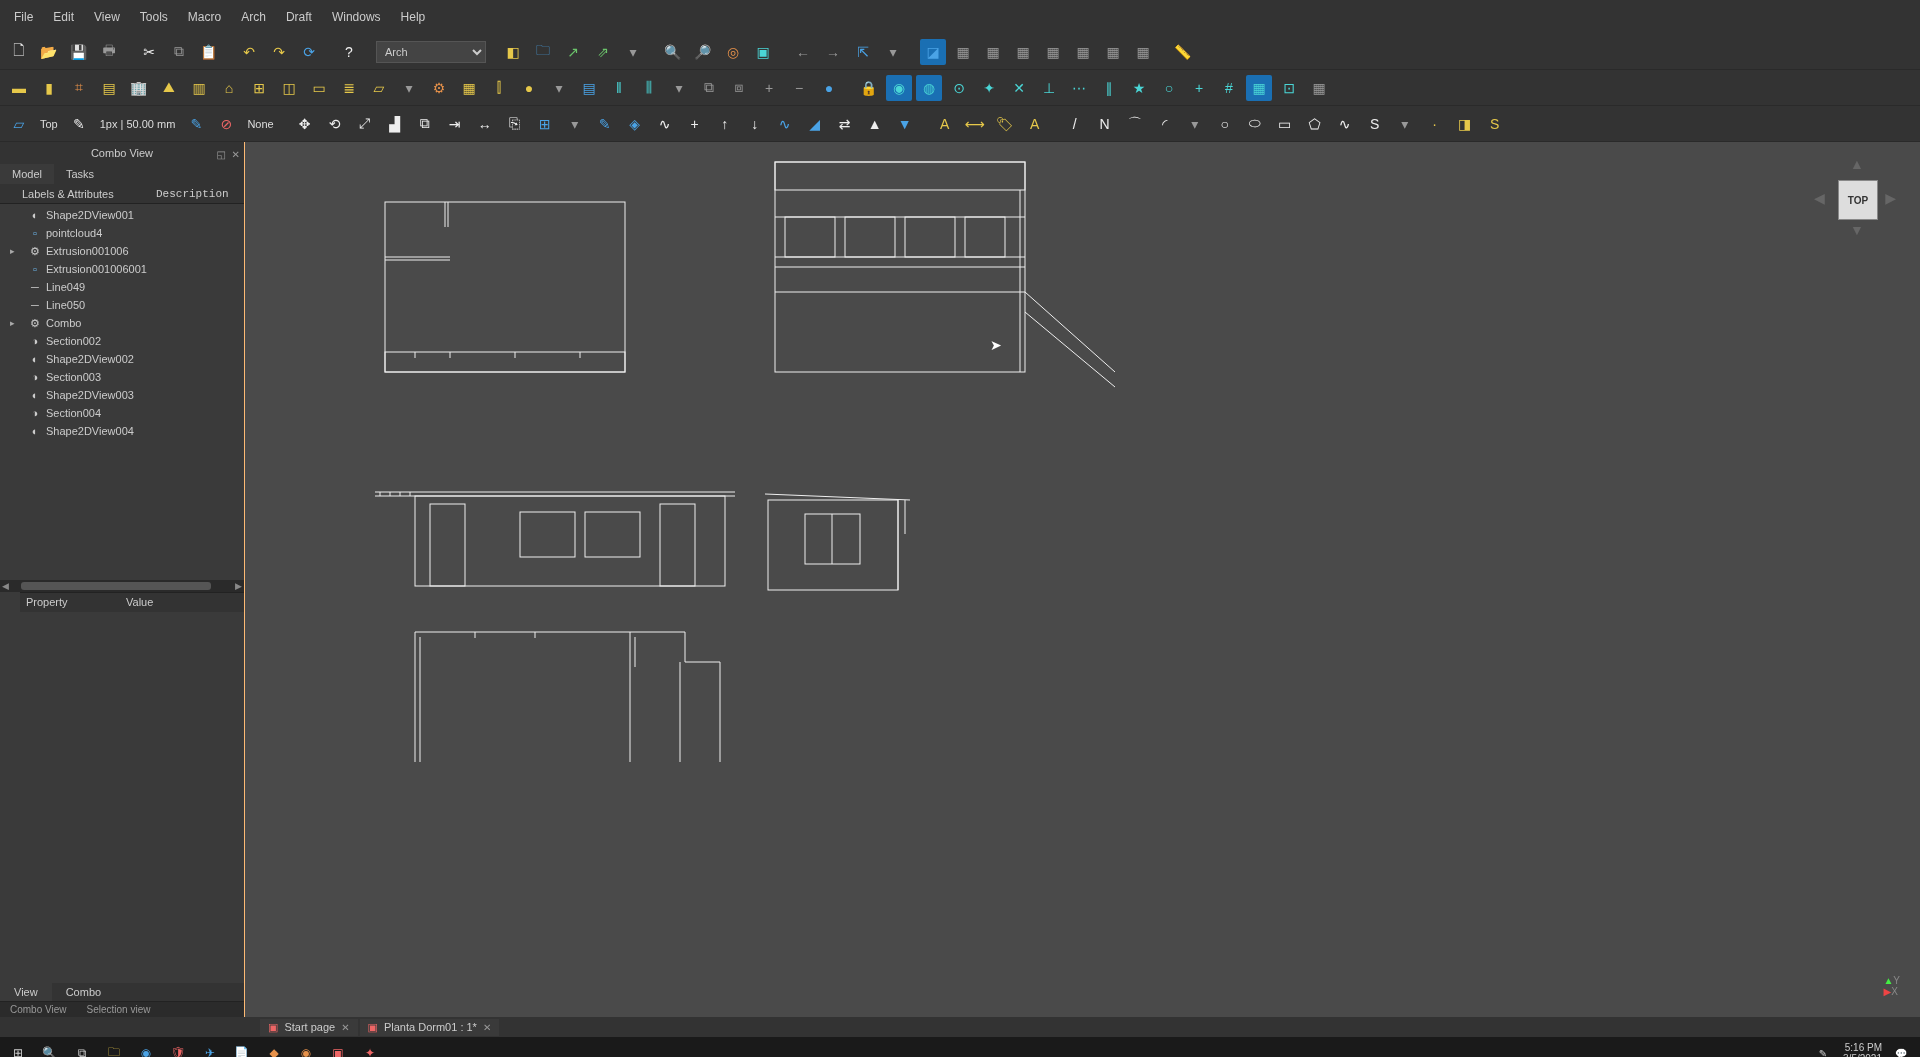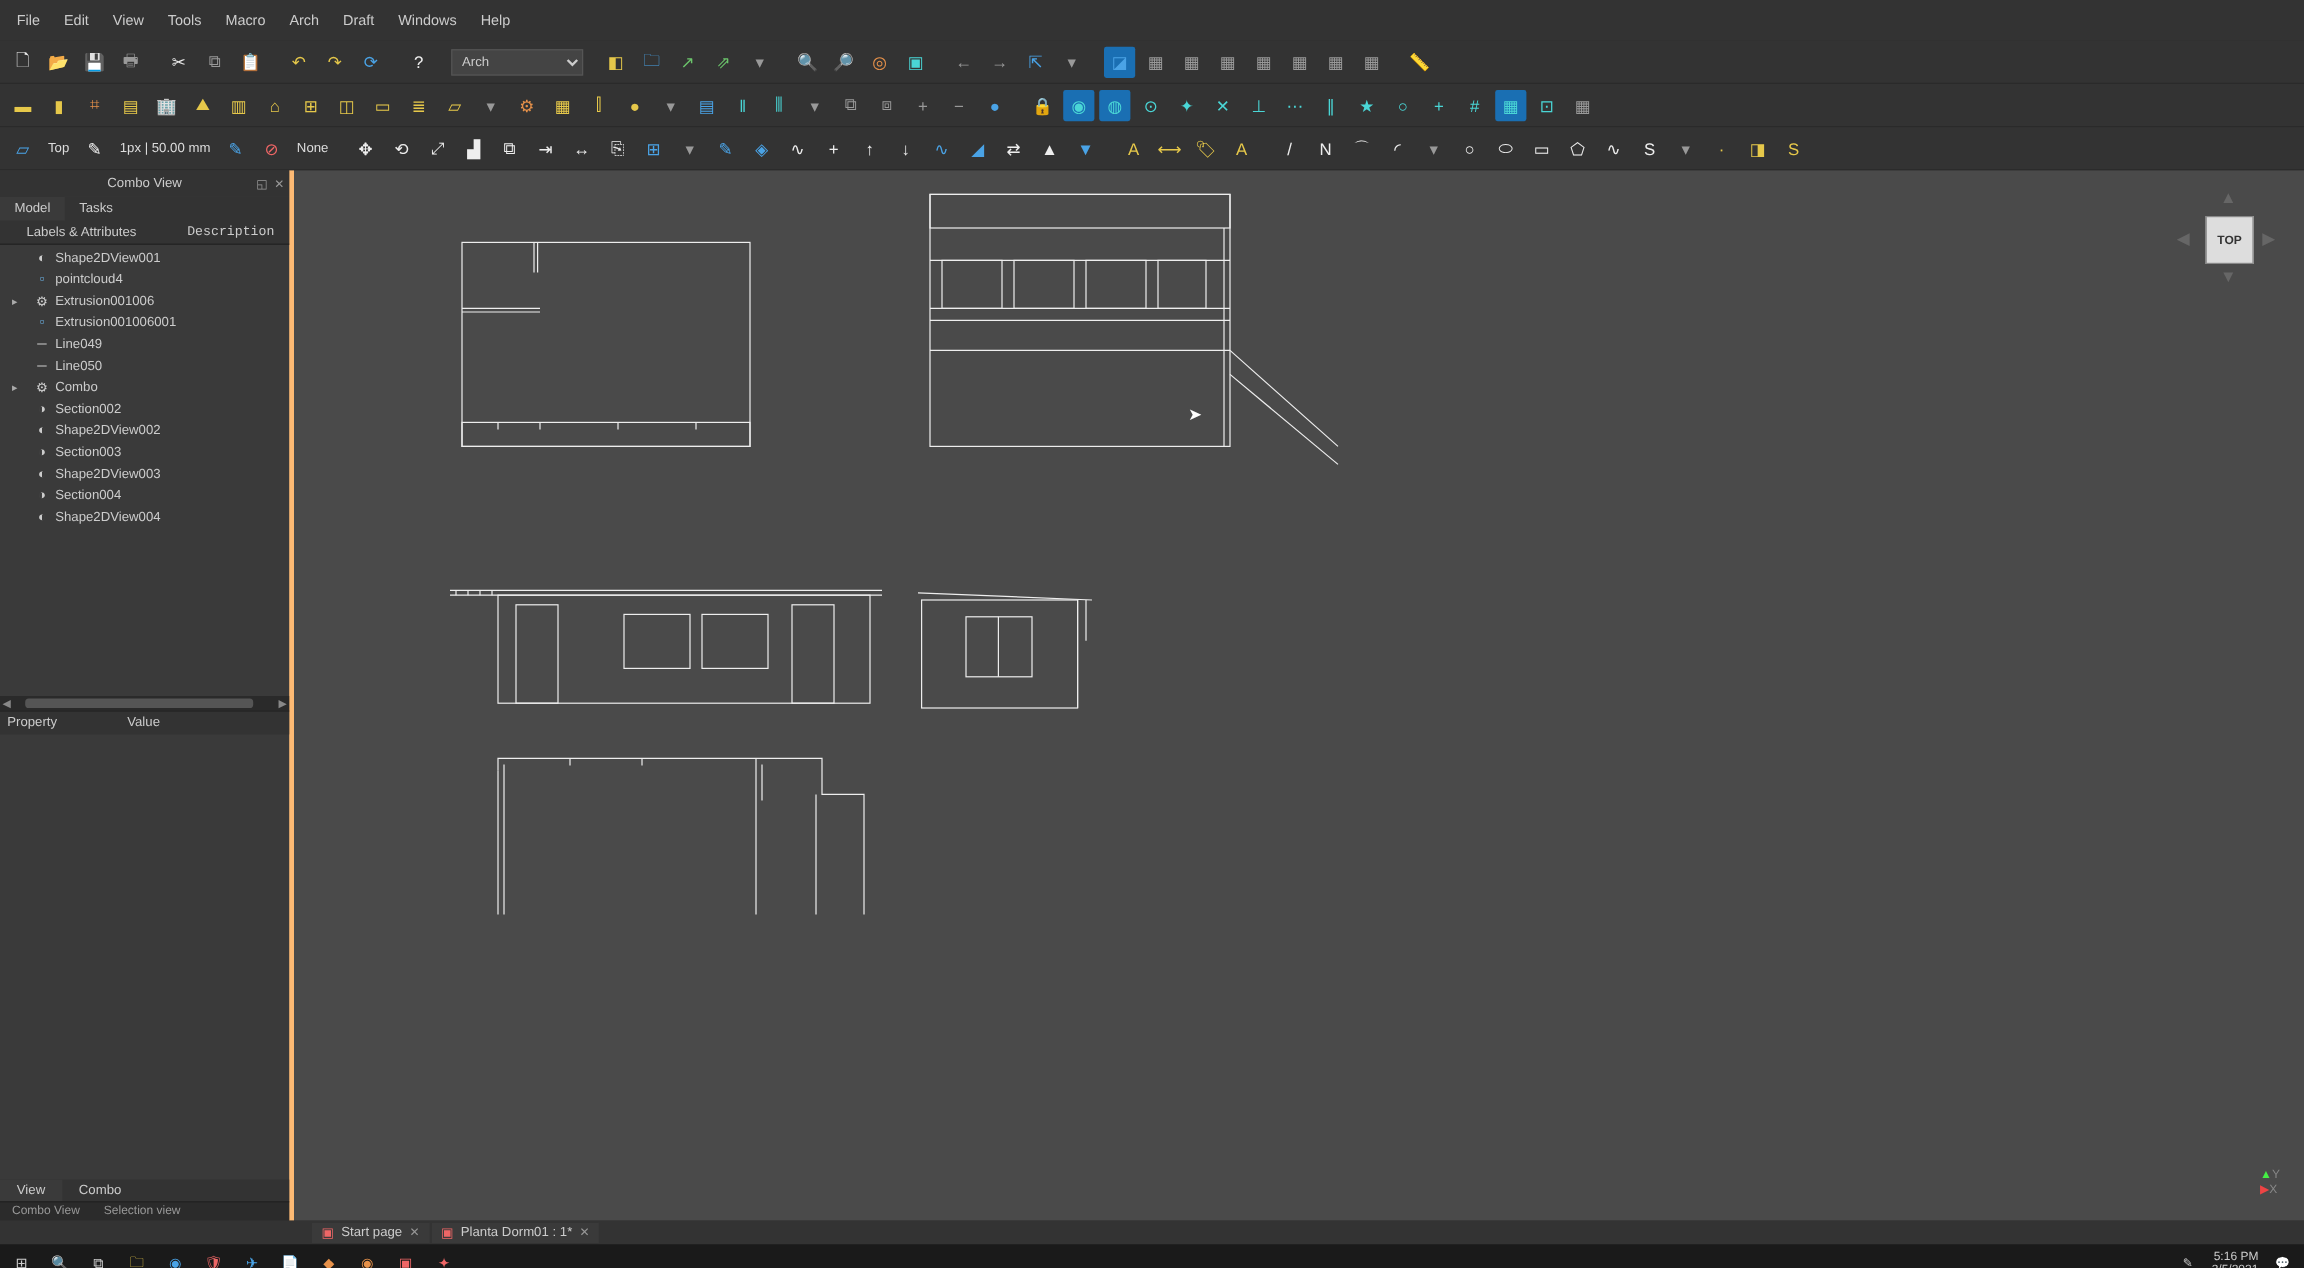--- a/index.html
+++ b/index.html
@@ -22,35 +22,35 @@
 .c-blue { color: #4aa3e6; }
 .c-green { color: #6bc46b; }
 .c-red { color: #e66; }
 .c-cyan { color: #4ad6d6; }
 .c-white { color: #eee; }
 .c-orange { color: #e6914a; }
 .c-gray { color: #999; }
 
 
 .main { display: flex; height: calc(100% - 22px - 36px - 36px - 36px - 20px - 32px); }
-.sidebar { width: 245px; background: #3a3a3a; display: flex; flex-direction: column; border-right: 4px solid #fdba74; }
+.sidebar { width: 245px; background: #3a3a3a; display: flex; flex-direction: column; border-right: 1px solid #fdba74; }
 .panel-title { height: 22px; background: #333; font-size: 11px; text-align: center; line-height: 22px; position: relative; }
 .panel-title .close { position: absolute; right: 4px; top: 2px; font-size: 10px; color: #999; }
 .panel-title .pop { position: absolute; right: 18px; top: 2px; font-size: 10px; color: #999; }
 .tabs { display: flex; background: #333; }
 .tabs .tab { padding: 4px 12px; font-size: 11px; cursor: pointer; }
 .tabs .tab.active { background: #3a3a3a; }
 .tree-header { display: flex; background: #333; font-size: 11px; height: 20px; align-items: center; border-bottom: 1px solid #222; }
 .tree-header .col1 { width: 150px; padding-left: 22px; }
 .tree-header .col2 { padding-left: 6px; font-family: Liberation Mono, monospace; }
 .tree { flex: 1; overflow: auto; font-size: 11px; padding: 2px 0; position: relative; }
 .tree-item { display: flex; align-items: center; height: 18px; padding-left: 28px; gap: 4px; cursor: default; }
 .tree-item .arrow { position: absolute; left: 10px; color: #aaa; font-size: 9px; }
 .tree-item .ticon { width: 14px; height: 14px; font-size: 11px; display: inline-flex; align-items: center; justify-content: center; }
-.prop-header { display: flex; background: #333; font-size: 11px; height: 20px; align-items: center; border-top: 1px solid #222; }
+.prop-header { display: flex; background: #333; font-size: 11px; height: 20px; align-items: center; border-top: 1px solid #222; margin-left: 20px; }
 .prop-header .pc1 { width: 100px; padding-left: 6px; }
 .prop-header .pc2 { padding-left: 6px; }
 .prop-body { flex: 1; min-height: 200px; }
 .bottom-tabs { display: flex; background: #333; font-size: 11px; }
 .bottom-tabs .btab { padding: 3px 14px; cursor: pointer; }
 .bottom-tabs .btab.active { background: #3a3a3a; }
 .bottom-tabs2 { display: flex; background: #2b2b2b; font-size: 10px; border-top: 1px solid #222; }
 .bottom-tabs2 .btab2 { padding: 2px 10px; cursor: pointer; color: #999; }
 
 

